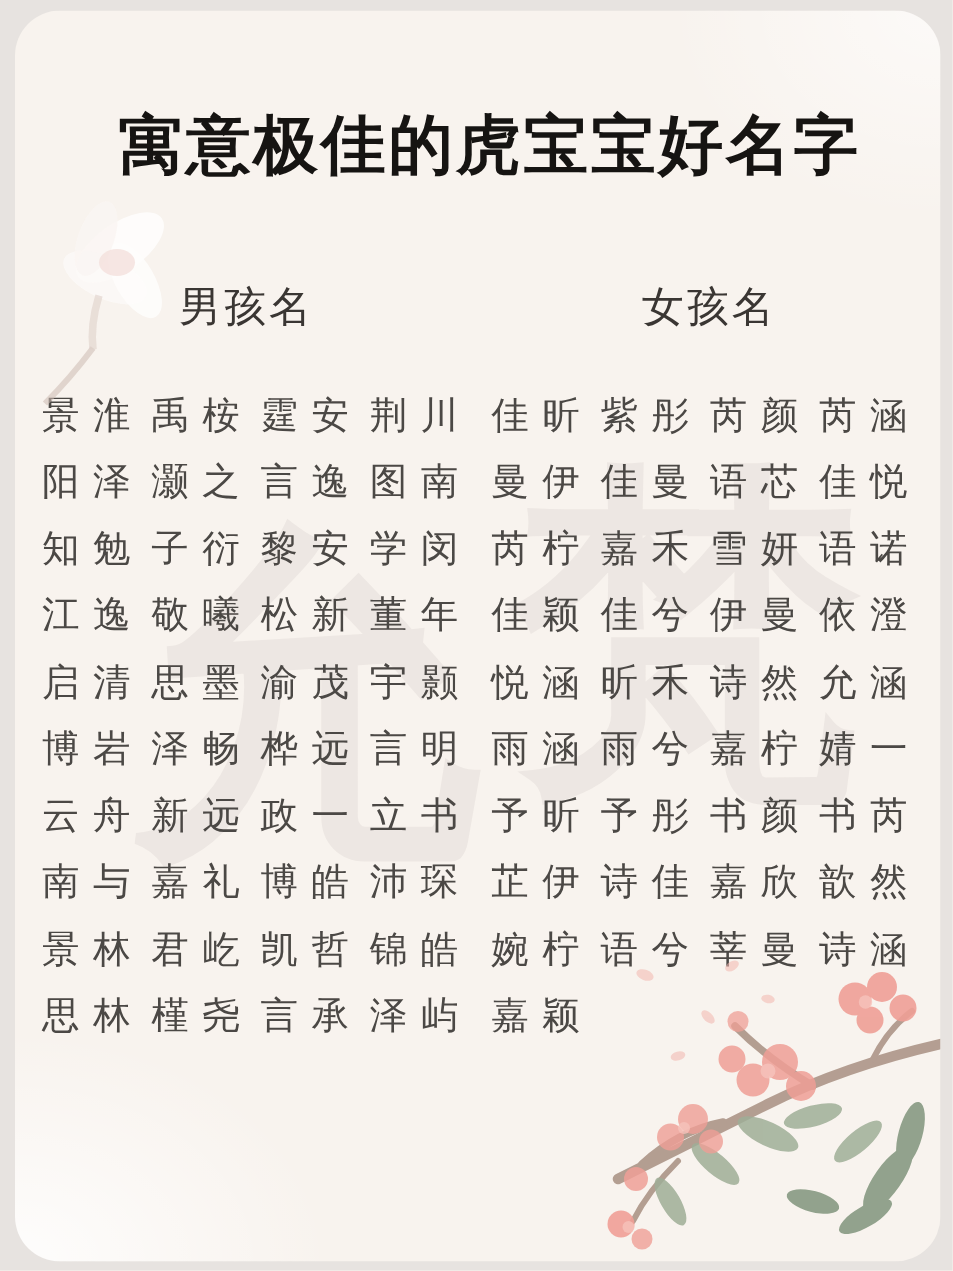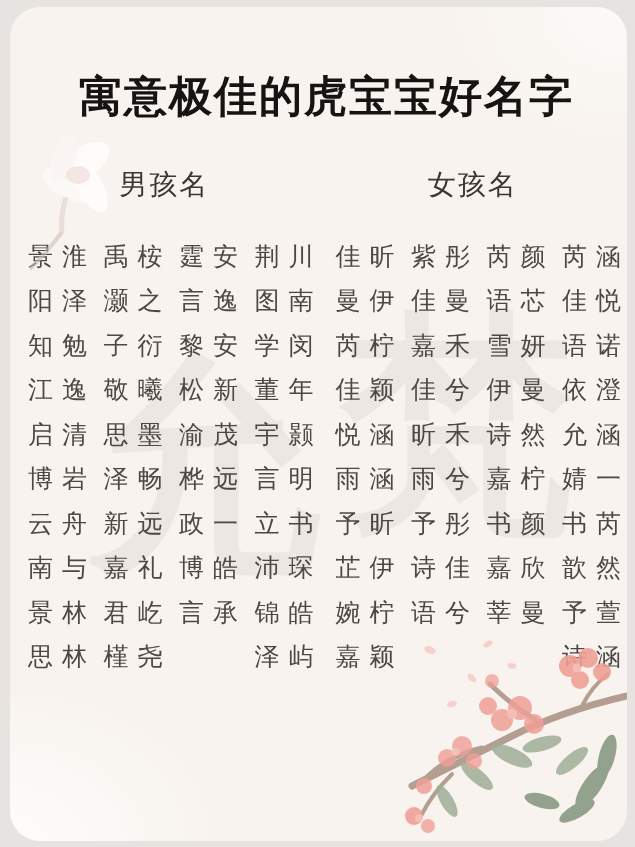--- a/index.html
+++ b/index.html
@@ -36,32 +36,32 @@
   .title {
     margin-top:61px;
     text-align:center;
     font-family:"DejaVu Serif", serif;
     font-weight:bold;
     font-size:43px;
     letter-spacing:2px;
     color:#161412;
     padding-left:16px;
   }
-  .headers { display:flex; margin-top:40px; }
+  .headers { display:flex; margin-top:60px; }
   .headers .hdr {
     flex:1;
     text-align:center;
     font-size:28px;
     color:#3a3633;
     letter-spacing:2px;
   }
   .names-area {
     display:flex;
     margin-top:30px;
-    padding:0 0 0 12px;
+    padding:0 16px 0 12px;
   }
   .section { flex:1; display:flex; justify-content:space-between; padding:0 6px; }
   .section + .section { margin-left:10px; }
   .col { display:flex; flex-direction:column; }
   .name {
     height:44.5px;
     display:flex;
     align-items:center;
     font-family:"DejaVu Serif", serif;
     font-size:25px;
@@ -193,20 +193,21 @@
           </div>
           <div class="col">
             <div class="name">霆安</div>
             <div class="name">言逸</div>
             <div class="name">黎安</div>
             <div class="name">松新</div>
             <div class="name">渝茂</div>
             <div class="name">桦远</div>
             <div class="name">政一</div>
             <div class="name">博皓</div>
+            <div class="name">凯哲</div>
             <div class="name">言承</div>
           </div>
           <div class="col">
             <div class="name">荆川</div>
             <div class="name">图南</div>
             <div class="name">学闵</div>
             <div class="name">董年</div>
             <div class="name">宇颢</div>
             <div class="name">言明</div>
             <div class="name">立书</div>
@@ -252,20 +253,19 @@
           </div>
           <div class="col">
             <div class="name">芮涵</div>
             <div class="name">佳悦</div>
             <div class="name">语诺</div>
             <div class="name">依澄</div>
             <div class="name">允涵</div>
             <div class="name">婧一</div>
             <div class="name">书芮</div>
             <div class="name">歆然</div>
-            <div class="name">予萱</div>
             <div class="name">诗涵</div>
           </div>
         </div>
     </div>
   </div>
 
 </div>
 
 </body></html>

